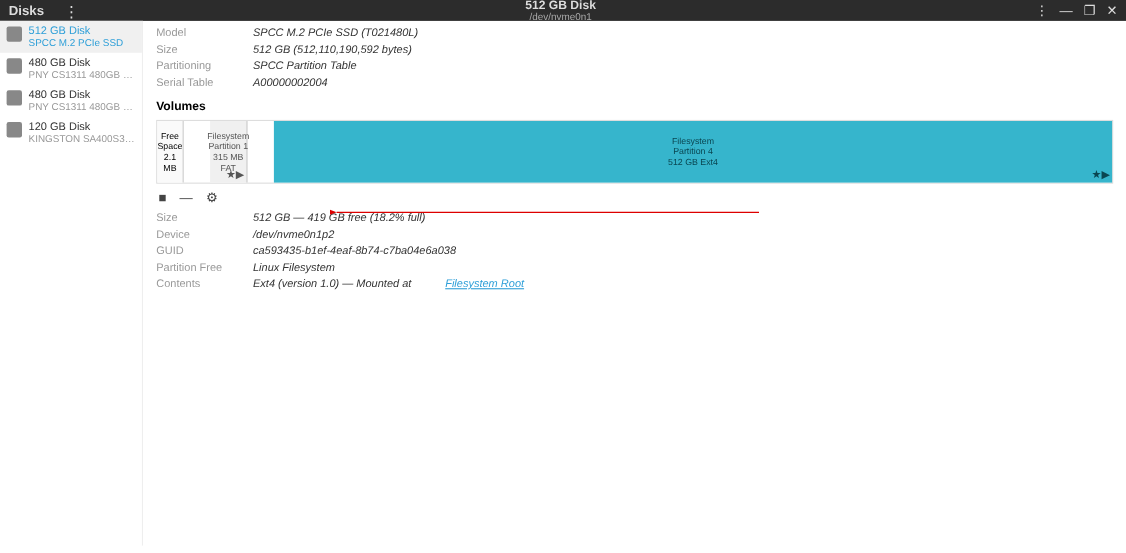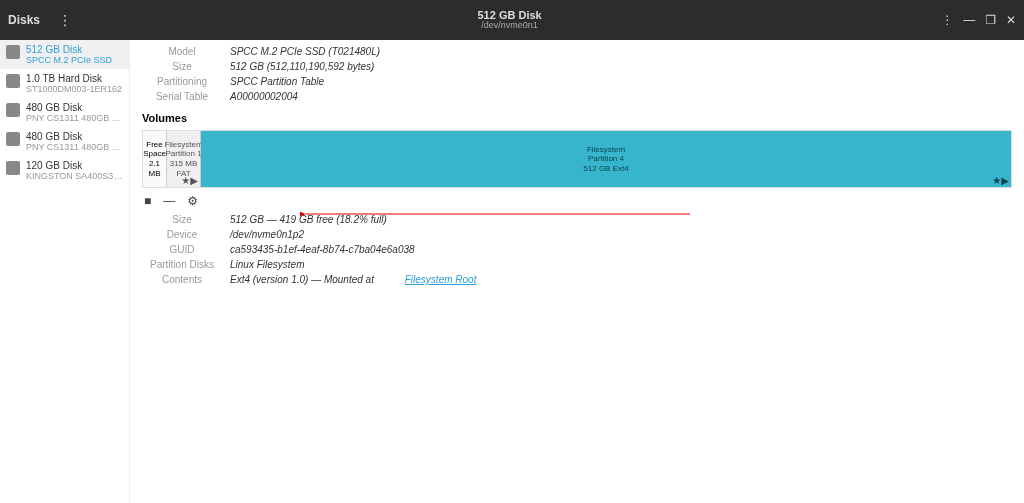--- a/index.html
+++ b/index.html
@@ -1,41 +1,41 @@
 <!DOCTYPE html>
 <html><head>
 <meta charset="utf-8">
 <style>
 * { box-sizing: border-box; margin: 0; padding: 0; }
 body { font-family: sans-serif; font-size: 11px; background: #fff; width: 1024px; height: 503px; overflow: hidden; }
-.titlebar { background: #2c2c2c; color: #ddd; display: flex; align-items: center; height: 40px; padding: 0 8px; }
+.titlebar { background: #2c2c2c; color: #ddd; display: flex; align-items: center; height: 19px; padding: 0 8px; }
 .titlebar .app { font-weight: bold; font-size: 12px; margin-right: 12px; }
 .titlebar .menu-icon { font-size: 14px; cursor: pointer; padding: 0 6px; }
 .titlebar .center { flex: 1; text-align: center; line-height: 1.1; }
 .titlebar .center .t1 { font-weight: bold; font-size: 11px; }
 .titlebar .center .t2 { font-size: 9px; color: #aaa; }
 .titlebar .right { display: flex; gap: 10px; align-items: center; }
 .titlebar .right span { cursor: pointer; font-size: 12px; }
 .main { display: flex; height: calc(503px - 26px); }
 .sidebar { width: 130px; background: #fff; border-right: 1px solid #eee; }
 .disk-item { display: flex; padding: 4px 6px; gap: 6px; align-items: flex-start; cursor: pointer; }
 .disk-item.selected { background: #f0f0f0; }
 .disk-item.selected .title { color: #2e9fd8; }
 .disk-item.selected .sub { color: #2e9fd8; }
 .disk-icon { width: 14px; height: 14px; background: #888; border-radius: 2px; flex-shrink: 0; margin-top: 1px; }
 .disk-text { flex: 1; min-width: 0; }
 .disk-text .title { font-size: 10px; color: #333; white-space: nowrap; overflow: hidden; text-overflow: ellipsis; }
 .disk-text .sub { font-size: 9px; color: #999; white-space: nowrap; overflow: hidden; text-overflow: ellipsis; }
 .content { flex: 1; padding: 6px 12px; overflow: auto; }
 .kv { display: flex; margin-bottom: 4px; }
-.kv .k { width: 88px; text-align: center; color: #999; font-size: 10px; padding-right: 8px; }
+.kv .k { width: 88px; text-align: left; color: #999; font-size: 10px; padding-right: 8px; }
 .kv .v { font-size: 10px; color: #333; font-style: italic; }
 .kv .v a { color: #2e9fd8; text-decoration: underline; padding-left: 28px; }
 .section-title { font-weight: bold; font-size: 11px; margin: 10px 0 6px 0; }
-.volume-map { display: flex; height: 58px; border: 1px solid #ddd; }
+.volume-map { display: flex; height: 58px; border: 1px solid #ddd; gap: 24px; }
 .vol { display: flex; flex-direction: column; justify-content: center; align-items: center; font-size: 8px; position: relative; }
 .vol .lbl { text-align: center; line-height: 1.2; }
 .vol .icons { position: absolute; bottom: 1px; right: 2px; font-size: 10px; }
 .vol1 { width: 24px; background: #fafafa; border-right: 1px solid #ccc; }
 .vol2 { width: 34px; background: #f0f0f0; border-right: 1px solid #ccc; color: #555; }
 .vol3 { flex: 1; background: #36b5cc; color: #0a4651; }
 .vol-actions { display: flex; gap: 12px; padding: 6px 2px; font-size: 12px; color: #444; }
 .vol-actions span { cursor: pointer; }
 .arrow { position: relative; }
 .arrow svg { position: absolute; top: -8px; left: 158px; }
@@ -58,27 +58,20 @@
   </div>
 </div>
 
 <div class="main">
   <div class="sidebar">
     <div class="disk-item selected">
       <div class="disk-icon"></div>
       <div class="disk-text">
         <div class="title">512 GB Disk</div>
         <div class="sub">SPCC M.2 PCIe SSD</div>
-      </div>
-    </div>
-    <div class="disk-item">
-      <div class="disk-icon"></div>
-      <div class="disk-text">
-        <div class="title">1.0 TB Hard Disk</div>
-        <div class="sub">ST1000DM003-1ER162</div>
       </div>
     </div>
     <div class="disk-item">
       <div class="disk-icon"></div>
       <div class="disk-text">
         <div class="title">480 GB Disk</div>
         <div class="sub">PNY CS1311 480GB SSD</div>
       </div>
     </div>
     <div class="disk-item">
@@ -154,21 +147,21 @@
       </div>
     <div class="kv">
         <div class="k">Device</div>
         <div class="v">/dev/nvme0n1p2</div>
       </div>
     <div class="kv">
         <div class="k">GUID</div>
         <div class="v">ca593435-b1ef-4eaf-8b74-c7ba04e6a038</div>
       </div>
     <div class="kv">
-        <div class="k">Partition Disks</div>
+        <div class="k">Partition Free</div>
         <div class="v">Linux Filesystem</div>
       </div>
     <div class="kv">
         <div class="k">Contents</div>
         <div class="v"><span>Ext4 (version 1.0) — Mounted at </span><a href="#">Filesystem Root</a></div>
       </div>
   </div>
 </div>
 
 </body></html>

